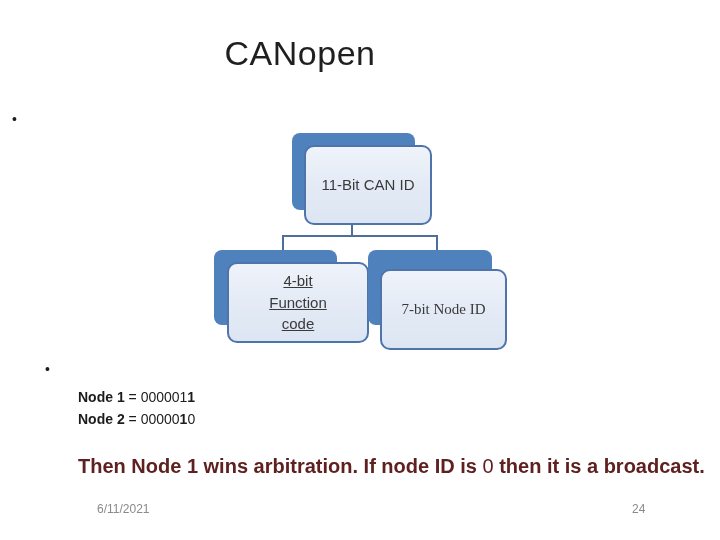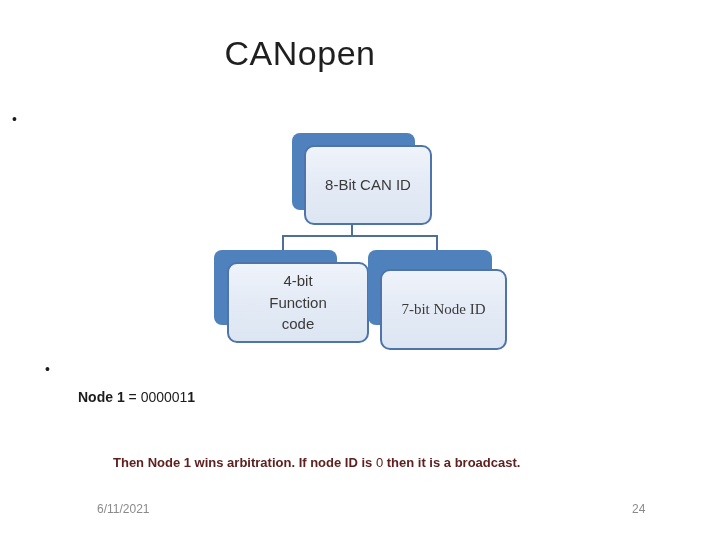--- a/index.html
+++ b/index.html
@@ -53,24 +53,23 @@
   .conn-stem-left  { left: 282px; top: 235px; width: 2px; height: 16px; }
   .conn-stem-right { left: 436px; top: 235px; width: 2px; height: 16px; }
 
   .examples { position: absolute; left: 78px; top: 388px; font-size: 14px; color: #1c1c1c; }
   .examples .ex-line { height: 22px; line-height: 18px; }
   .b { font-weight: 700; margin-top: 32px; }
 
   .conclusion {
     position: absolute;
     left: 78px; top: 455px;
-    font-size: 13px;
+    font-size: 20px;
     font-weight: 700;
     color: #5f2120;
-    margin-left: 35px;
   }
   .conclusion .zero { font-weight: 400; }
 
   .footer-date {
     position: absolute;
     left: 49px; top: 502px;
     font-size: 12px;
     color: #8a8a8a;
     margin-left: 48px;
   }
@@ -89,49 +88,52 @@
   <div class="title">CANopen</div>
 
   <div class="bullet-line bullet1">
     <span class="glyph">•</span>
   </div>
 
   <div>
 
     <div class="shadow-rect" style="left:292px; top:133px; width:123px; height:77px;"></div>
     <div class="node-box" style="left:304px; top:145px; width:128px; height:80px;">
-      <span>8-Bit CAN ID</span>
+      <span>11-Bit CAN ID</span>
     </div>
 
     <div class="connector conn-stem-top"></div>
     <div class="connector conn-hbar"></div>
     <div class="connector conn-stem-left"></div>
     <div class="connector conn-stem-right"></div>
 
     <div class="shadow-rect" style="left:214px; top:250px; width:123px; height:75px;"></div>
-    <div class="node-box" style="left:227px; top:262px; width:142px; height:81px;">
+    <div class="node-box" style="left:227px; top:262px; width:142px; height:81px;text-decoration:underline;">
       <span>4-bit
 Function
 code</span>
     </div>
 
     <div class="shadow-rect" style="left:368px; top:250px; width:124px; height:75px;"></div>
     <div class="node-box" style="left:380px; top:269px; width:127px; height:81px;font-family:Liberation Serif, serif;">
       <span>7-bit Node ID</span>
     </div>
   </div>
 
   <div class="bullet-line bullet2">
     <span class="glyph">•</span>
   </div>
 
   <div class="examples">
     <div class="ex-line">
       <span class="b">Node 1</span><span> = 000001</span><span class="b">1</span><span></span>
     </div>
+    <div class="ex-line">
+      <span class="b">Node 2</span><span> = 00000</span><span class="b">1</span><span>0</span>
+    </div>
   </div>
 
   <div class="conclusion">
     <span>Then Node 1 wins arbitration. If node ID is </span><span class="zero">0</span><span> then it is a broadcast.</span>
   </div>
 
   <div class="footer-date">6/11/2021</div>
   <div class="slide-number">24</div>
 
 </div>

